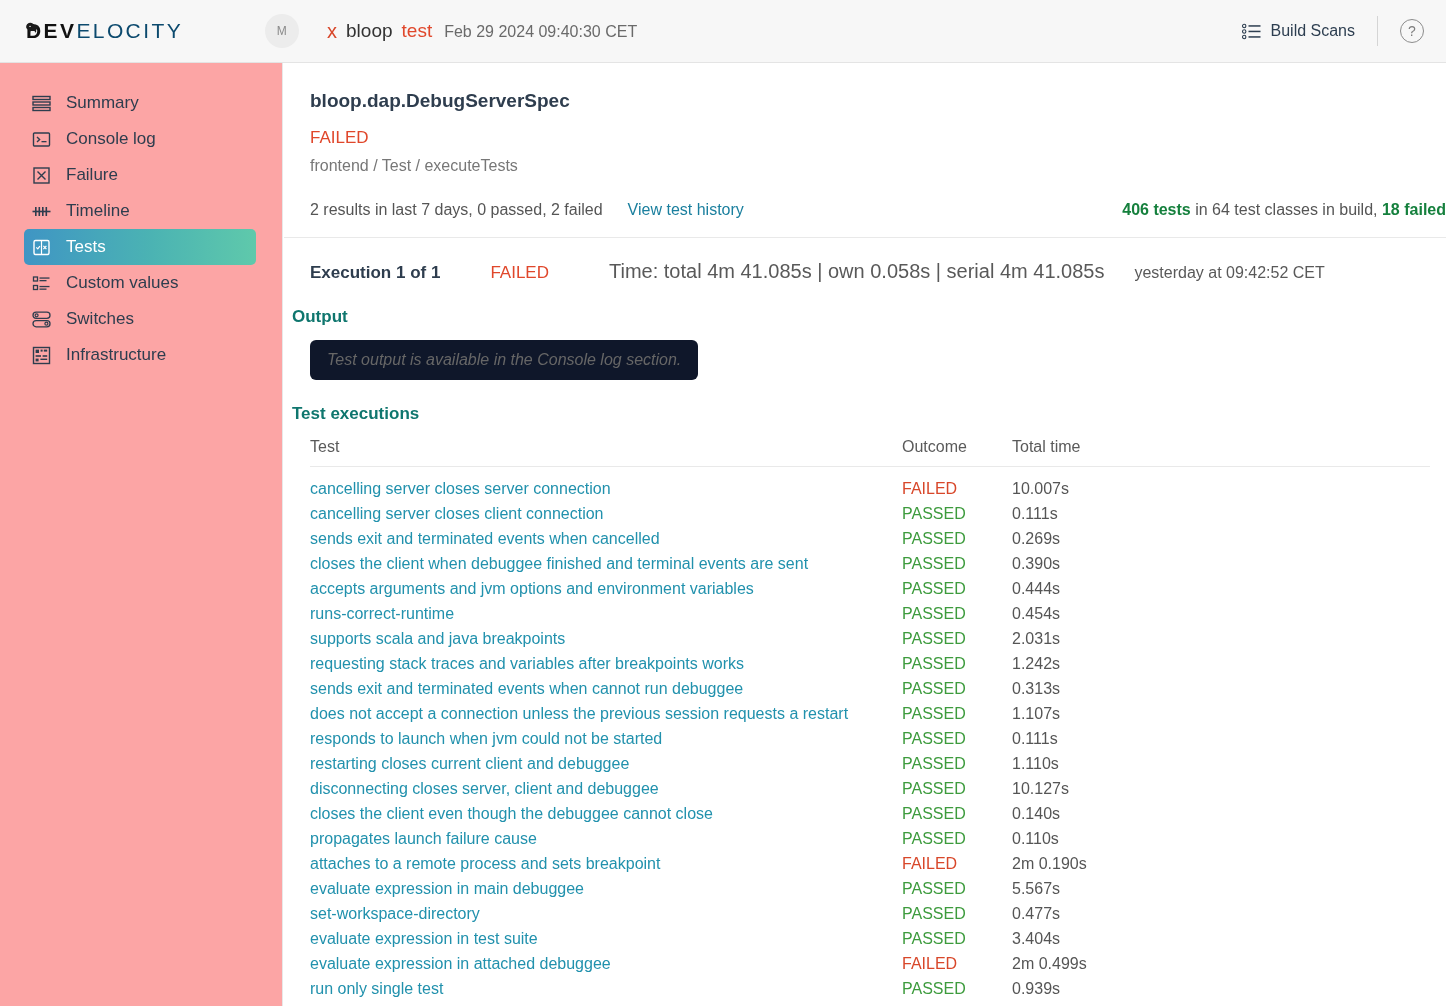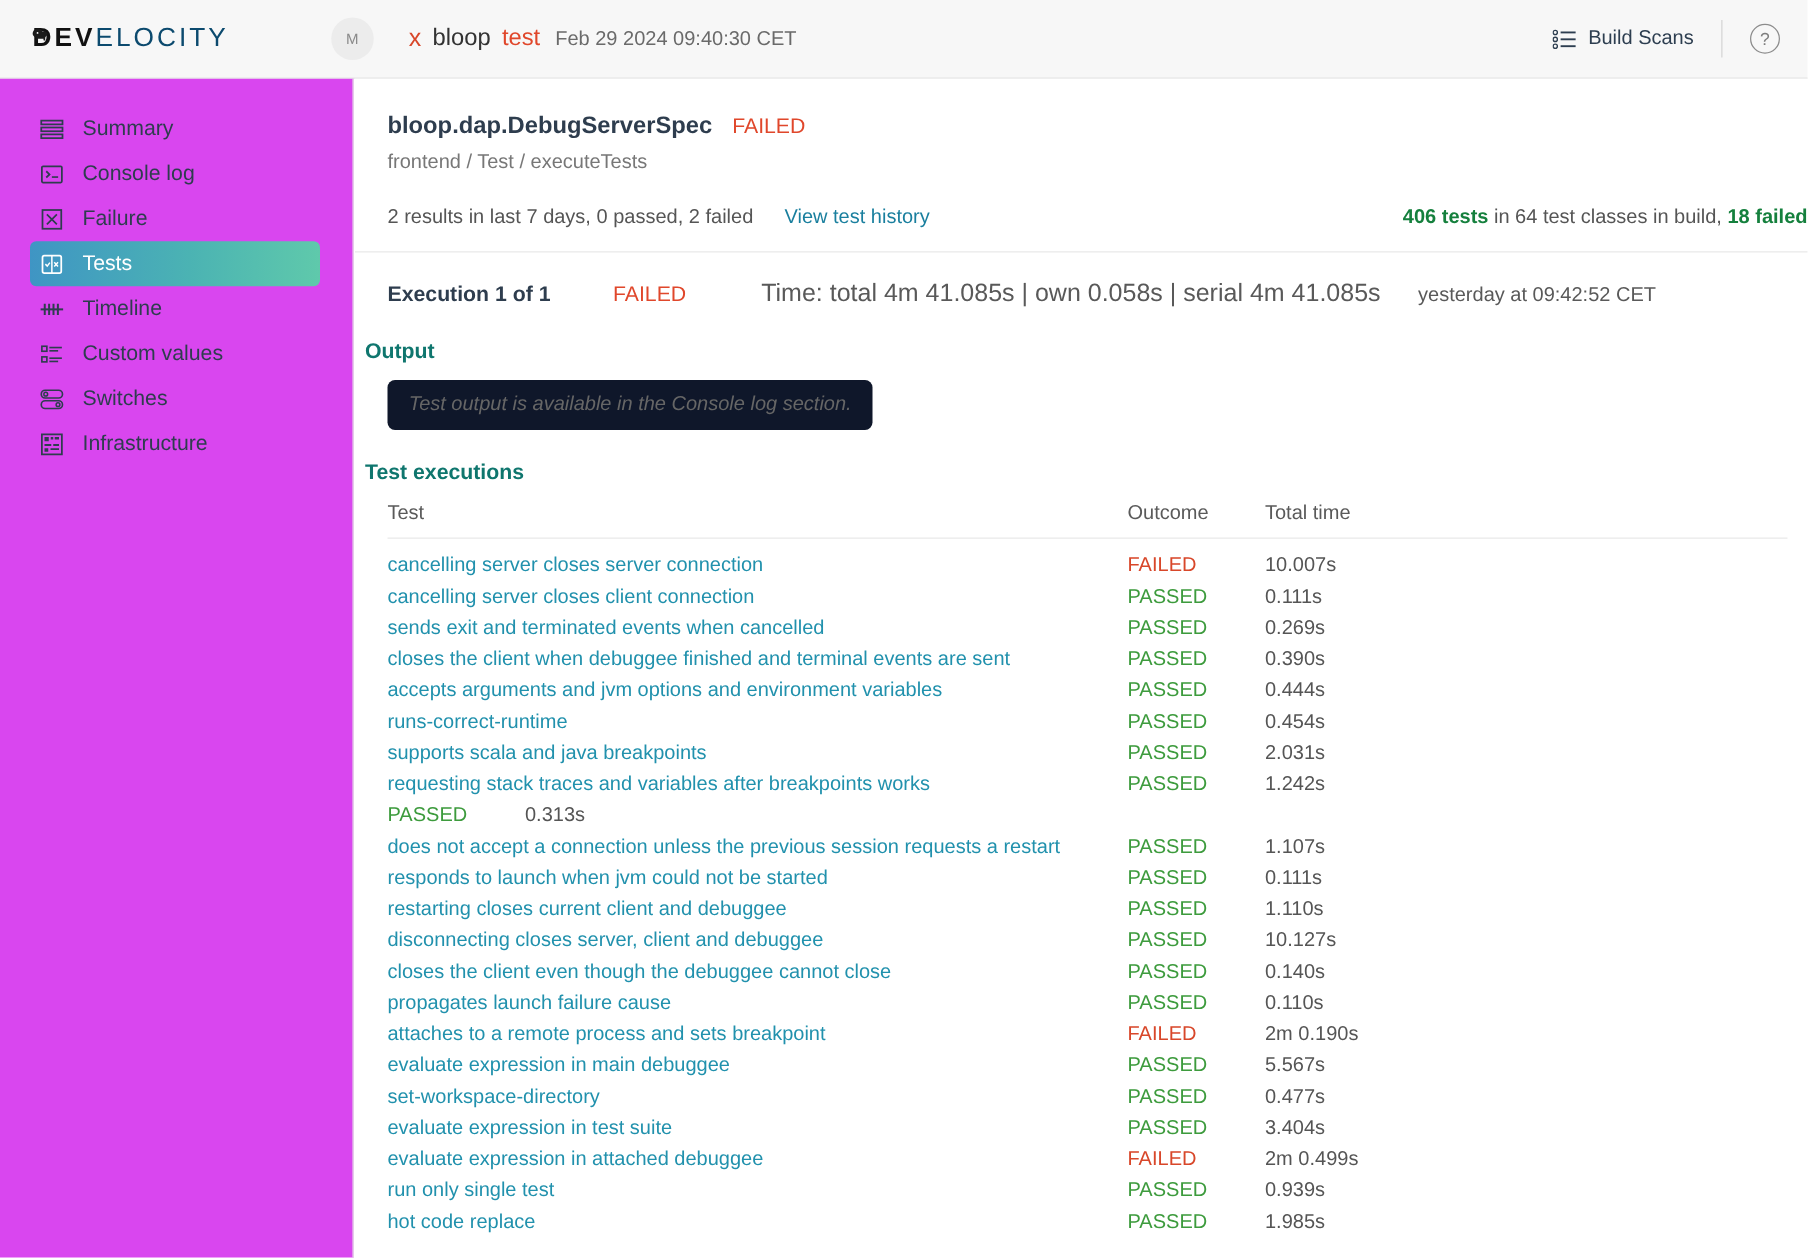--- a/index.html
+++ b/index.html
@@ -115,21 +115,21 @@
     display: flex;
     align-items: center;
     justify-content: center;
   }
 
   
   .sidebar {
     position: absolute;
     top: 63px; left: 0;
     width: 283px; height: 943px;
-    background: #d946ef;
+    background: #fca5a5;
     border-right: 1px solid #e8e8e8;
     padding-top: 22px;
   }
   .side-item {
     display: flex;
     align-items: center;
     height: 36px;
     margin: 0 26px 0 24px;
     border-radius: 5px;
     padding-left: 6px;
@@ -156,20 +156,21 @@
     position: absolute;
     top: 63px; left: 284px;
     width: 1162px; height: 943px;
     background: #ffffff;
   }
   .hdr-block { padding: 27px 0 0 26px; }
   .hdr-row1 {
     display: flex;
     align-items: baseline;
     gap: 16px;
+    flex-direction: column;
   }
   .cls-name {
     font-size: 19px;
     font-weight: 700;
     color: #2e3d4e;
   }
   .cls-status {
     font-size: 17px;
     color: #e0472b;
   }
@@ -326,43 +327,43 @@
   <div class="side-item">
     <span class="ico">
       <svg width="21" height="21" viewBox="0 0 21 21">
         <rect x="3" y="3" width="15" height="15" fill="none" stroke="#2e3d4e" stroke-width="1.4"></rect>
         <path d="M6.5 6.5l8 8M14.5 6.5l-8 8" stroke="#2e3d4e" stroke-width="1.4"></path>
       </svg>
     </span>
     <span class="lbl">Failure</span>
   </div>
 
-  <div class="side-item active">
-    <span class="ico">
-      <svg width="21" height="21" viewBox="0 0 21 21">
-        <rect x="3" y="3.5" width="15" height="14" fill="none" stroke="#ffffff" stroke-width="1.4" rx="1.5"></rect>
-        <path d="M10.5 3.5v14" stroke="#ffffff" stroke-width="1.2"></path>
-        <path d="M5.3 10.3l1.5 1.6 2.1-2.8" fill="none" stroke="#ffffff" stroke-width="1.2"></path>
-        <path d="M12.4 8.8l3 3.4M15.4 8.8l-3 3.4" stroke="#ffffff" stroke-width="1.2"></path>
-      </svg>
-    </span>
-    <span class="lbl">Tests</span>
-  </div>
-
   <div class="side-item">
     <span class="ico">
       <svg width="21" height="21" viewBox="0 0 21 21">
         <rect x="1.5" y="9.7" width="18" height="1.6" fill="#2e3d4e"></rect>
         <rect x="4" y="6" width="1.6" height="9" fill="#2e3d4e"></rect>
         <rect x="7.5" y="6" width="1.6" height="9" fill="#2e3d4e"></rect>
         <rect x="11" y="6" width="1.6" height="9" fill="#2e3d4e"></rect>
         <rect x="14.5" y="6" width="1.6" height="9" fill="#2e3d4e"></rect>
       </svg>
     </span>
     <span class="lbl">Timeline</span>
+  </div>
+
+  <div class="side-item active">
+    <span class="ico">
+      <svg width="21" height="21" viewBox="0 0 21 21">
+        <rect x="3" y="3.5" width="15" height="14" fill="none" stroke="#ffffff" stroke-width="1.4" rx="1.5"></rect>
+        <path d="M10.5 3.5v14" stroke="#ffffff" stroke-width="1.2"></path>
+        <path d="M5.3 10.3l1.5 1.6 2.1-2.8" fill="none" stroke="#ffffff" stroke-width="1.2"></path>
+        <path d="M12.4 8.8l3 3.4M15.4 8.8l-3 3.4" stroke="#ffffff" stroke-width="1.2"></path>
+      </svg>
+    </span>
+    <span class="lbl">Tests</span>
   </div>
 
   <div class="side-item">
     <span class="ico">
       <svg width="21" height="21" viewBox="0 0 21 21">
         <rect x="2.5" y="4" width="4" height="4" fill="none" stroke="#2e3d4e" stroke-width="1.3"></rect>
         <rect x="2.5" y="12.5" width="4" height="4" fill="none" stroke="#2e3d4e" stroke-width="1.3"></rect>
         <rect x="8.5" y="4.4" width="10" height="1.3" fill="#2e3d4e"></rect>
         <rect x="8.5" y="7" width="7" height="1.3" fill="#2e3d4e"></rect>
         <rect x="8.5" y="12.9" width="10" height="1.3" fill="#2e3d4e"></rect>
@@ -471,20 +472,21 @@
           <span class="c-test t-name">supports scala and java breakpoints</span>
           <span class="c-out t-out-PASSED">PASSED</span>
           <span class="c-time t-time">2.031s</span>
         </div>
         <div class="tbl-row">
           <span class="c-test t-name">requesting stack traces and variables after breakpoints works</span>
           <span class="c-out t-out-PASSED">PASSED</span>
           <span class="c-time t-time">1.242s</span>
         </div>
         <div class="tbl-row">
+          <span class="c-test t-name">sends exit and terminated events when cannot run debuggee</span>
           <span class="c-out t-out-PASSED">PASSED</span>
           <span class="c-time t-time">0.313s</span>
         </div>
         <div class="tbl-row">
           <span class="c-test t-name">does not accept a connection unless the previous session requests a restart</span>
           <span class="c-out t-out-PASSED">PASSED</span>
           <span class="c-time t-time">1.107s</span>
         </div>
         <div class="tbl-row">
           <span class="c-test t-name">responds to launch when jvm could not be started</span>

